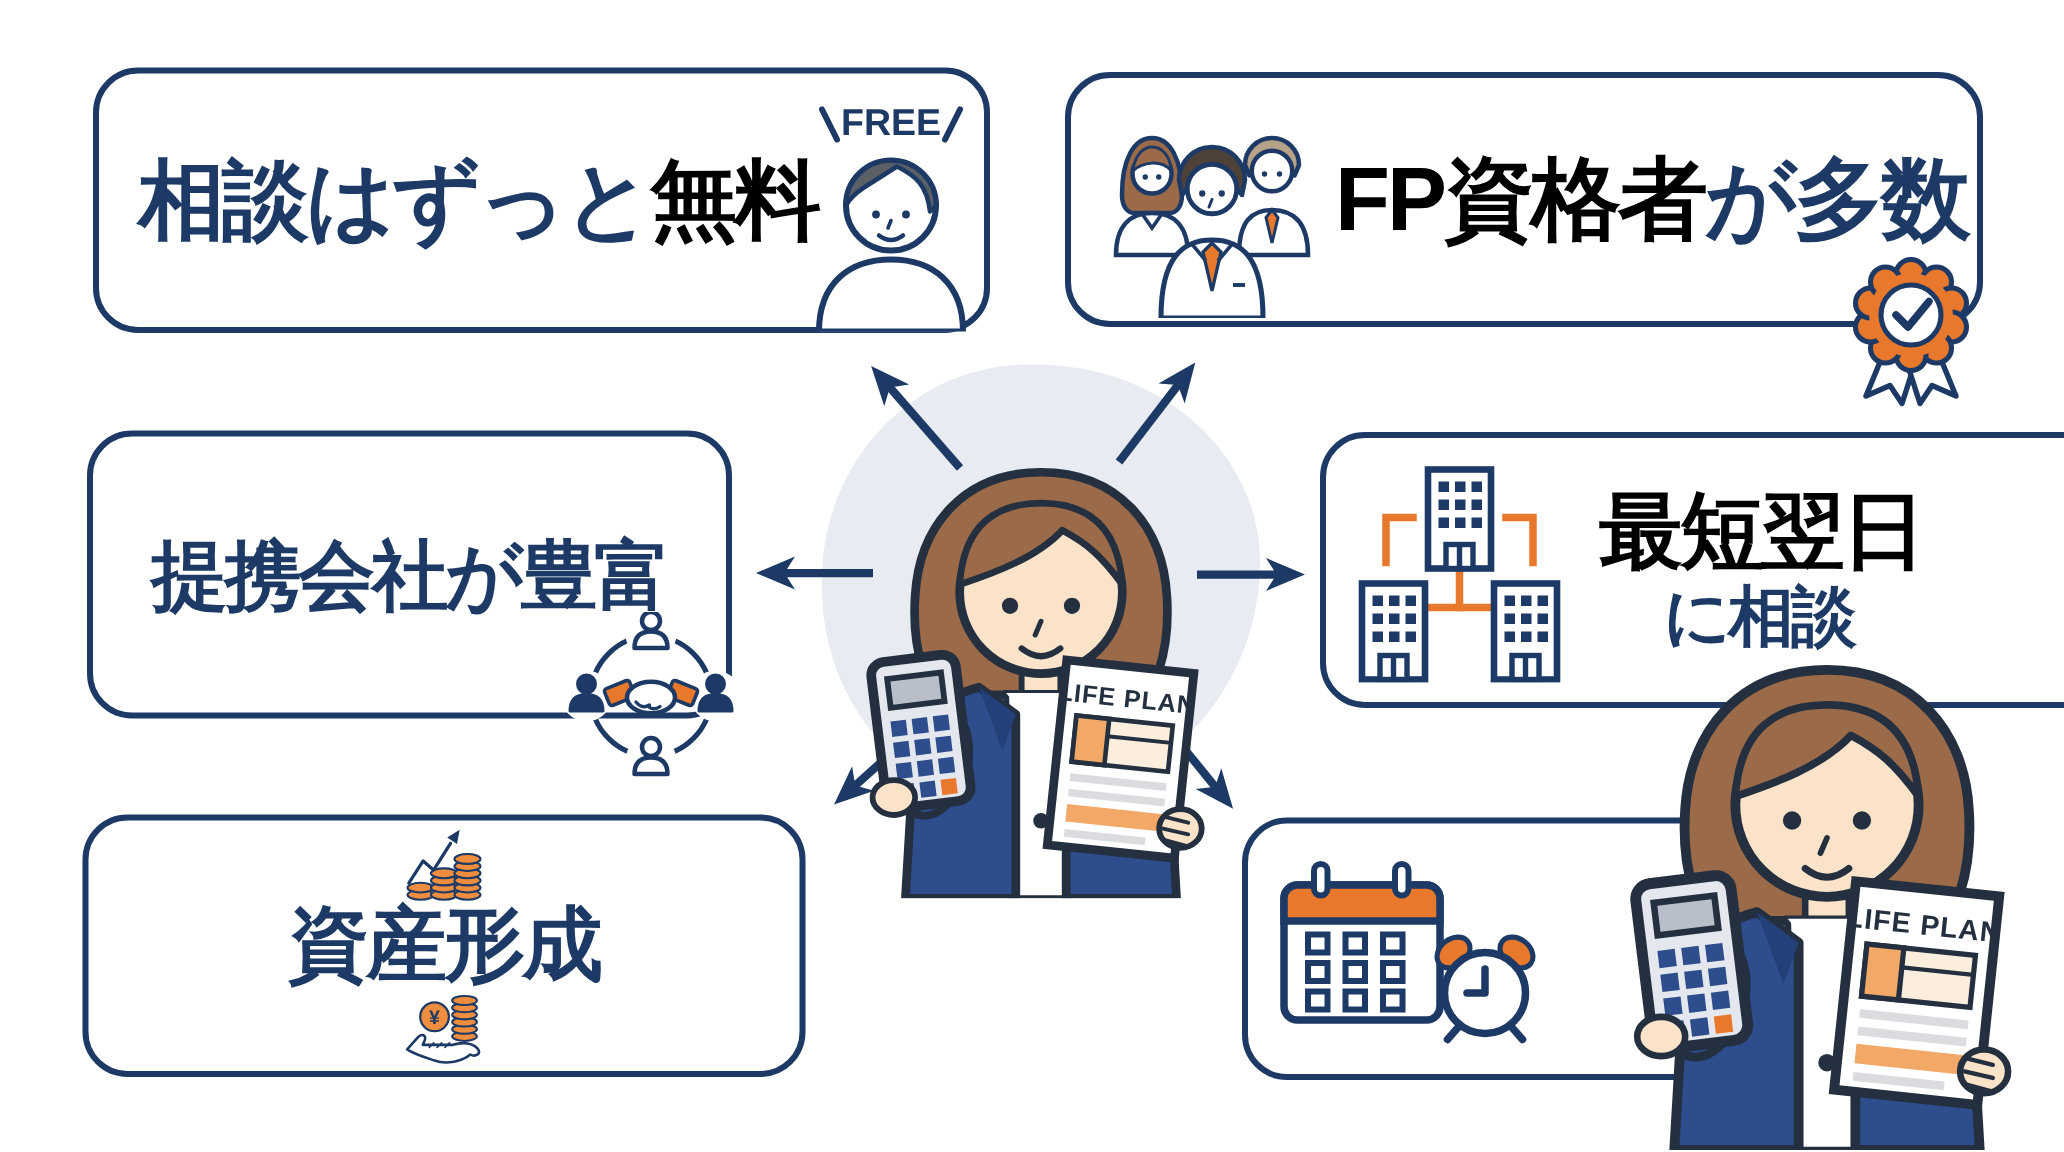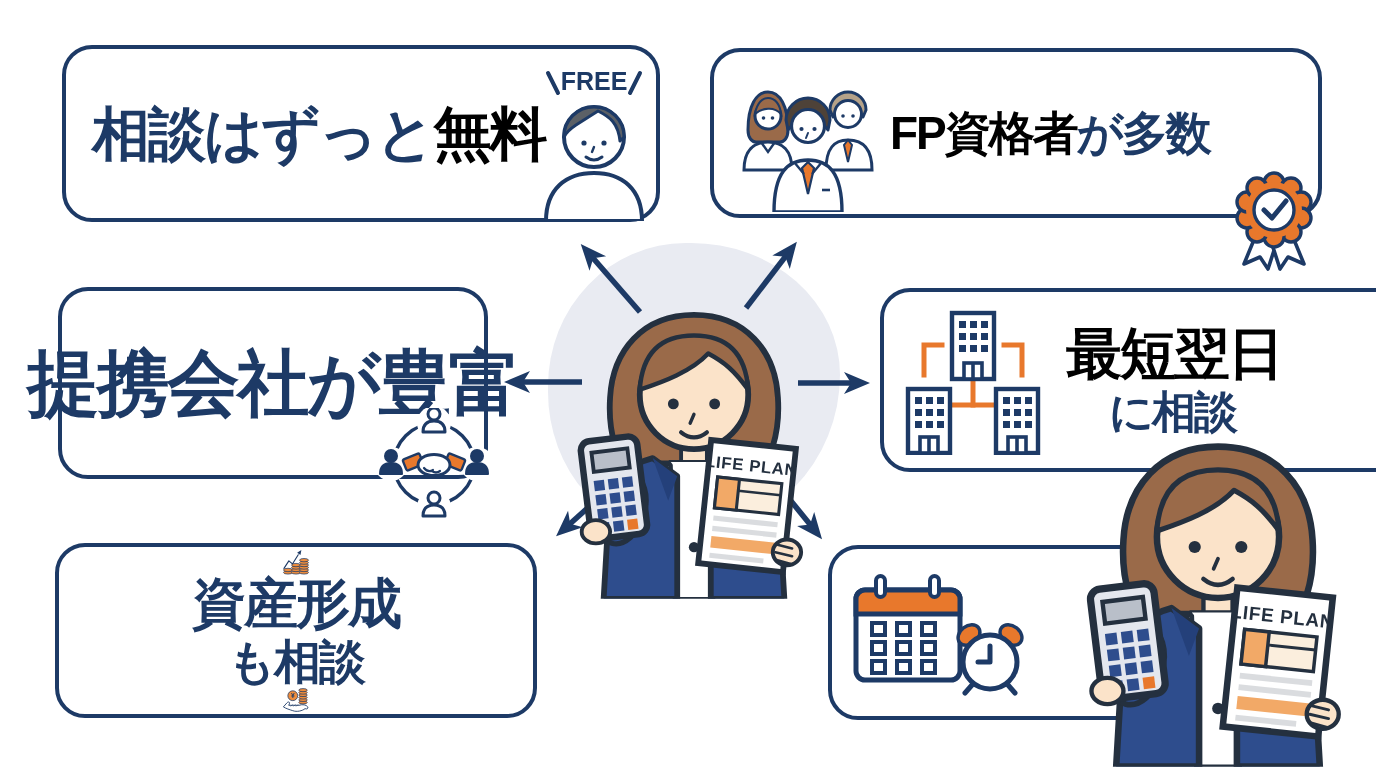--- a/index.html
+++ b/index.html
@@ -61,21 +61,21 @@
       <path d="M56 48 A22 22 0 0 1 100 48 L98 58 C89 44 67 44 58 58 Z" fill="#4e4238" stroke="#1d3a66" stroke-width="3" stroke-linejoin="round"></path>
       <circle cx="78" cy="54" r="16.5" fill="#fff" stroke="#1d3a66" stroke-width="3.2"></circle>
       <circle cx="71.5" cy="57" r="2.1" fill="#1d3a66"></circle>
         <circle cx="84.5" cy="57" r="2.1" fill="#1d3a66"></circle>
       <path d="M78 61 L76 66" stroke="#1d3a66" stroke-width="2" fill="none" stroke-linecap="round"></path>
       <path d="M44 140 C44 100 58 88 78 88 C98 88 112 100 112 140 Z" fill="#fff" stroke="#1d3a66" stroke-width="3.4"></path>
       <path d="M78 90 L72 96 L78 122 L84 96 Z" fill="#e8782c" stroke="#1d3a66" stroke-width="2.2"></path>
       <path d="M64 90 L74 102 M92 90 L82 102" stroke="#1d3a66" stroke-width="2.4" fill="none"></path>
       <path d="M92 118 L100 118" stroke="#1d3a66" stroke-width="2.6"></path>
     </svg>
-    <div class="t" style="font-size:46px;margin-left:176px;"><span class="accent">FP資格者</span><span>が多数</span></div>
+    <div class="t" style="font-size:60px;margin-left:176px;"><span class="accent">FP資格者</span><span>が多数</span></div>
   </div>
 
   <svg class="overlay-icon" style="left:1228px;top:166px;" width="92" height="108" viewBox="0 0 92 108">
     <polygon points="30,64 16,98 32,91 40,103 50,72" fill="#fff" stroke="#1d3a66" stroke-width="3.6" stroke-linejoin="round"></polygon>
     <polygon points="62,64 76,98 60,91 52,103 42,72" fill="#fff" stroke="#1d3a66" stroke-width="3.6" stroke-linejoin="round"></polygon>
     <g stroke="#1d3a66" stroke-width="3.4" fill="#e8782c">
       <circle cx="46" cy="17" r="10"></circle>
         <circle cx="63" cy="22" r="10"></circle>
         <circle cx="73" cy="36" r="10"></circle>
       <circle cx="73" cy="52" r="10"></circle>
@@ -85,21 +85,21 @@
         <circle cx="19" cy="52" r="10"></circle>
         <circle cx="19" cy="36" r="10"></circle>
       <circle cx="29" cy="22" r="10"></circle>
     </g>
     <circle cx="46" cy="44" r="28" fill="#e8782c"></circle>
     <circle cx="46" cy="44" r="20" fill="#fff" stroke="#1d3a66" stroke-width="3.4"></circle>
     <path d="M36 44 L44 52 L58 35" fill="none" stroke="#1d3a66" stroke-width="5" stroke-linecap="round" stroke-linejoin="round"></path>
   </svg>
 
   <div class="box" style="left:58px;top:287px;width:430px;height:192px;justify-content:center;">
-    <div class="t" style="font-size:72px;text-align:right;">提携会社が豊富</div>
+    <div class="t" style="font-size:51px;text-align:right;">提携会社が豊富</div>
   </div>
 
   <svg class="overlay-icon" style="left:376px;top:408px;" width="116" height="114" viewBox="0 0 116 114">
     <circle cx="58" cy="56" r="40" fill="none" stroke="#1d3a66" stroke-width="3.4"></circle>
     <circle cx="58" cy="15" r="17" fill="#fff"></circle>
       <circle cx="15" cy="56" r="17" fill="#fff"></circle>
     <circle cx="101" cy="56" r="17" fill="#fff"></circle>
       <circle cx="58" cy="99" r="17" fill="#fff"></circle>
     <g stroke="#1d3a66" stroke-width="3" fill="#fff" stroke-linejoin="round">
       <circle cx="58" cy="6" r="6"></circle>
@@ -190,21 +190,20 @@
         <ellipse cx="96" cy="92" rx="20" ry="7.5"></ellipse>
           <ellipse cx="96" cy="81" rx="20" ry="7.5"></ellipse>
         <ellipse cx="96" cy="70" rx="20" ry="7.5"></ellipse>
           <ellipse cx="96" cy="59" rx="20" ry="7.5"></ellipse>
       </g>
       <polyline points="6,96 28,62 44,76 70,35" fill="none" stroke="#1d3a66" stroke-width="5" stroke-linecap="round" stroke-linejoin="round"></polyline>
       <polygon points="84,14 80,36 65,26" fill="#1d3a66"></polygon>
     </svg>
     <div style="text-align:center;">
       <div class="t" style="font-size:54px;">資産形成</div>
-      <div class="t" style="font-size:47px;margin-top:8px;">も相談</div>
     </div>
     <svg width="122" height="132" viewBox="0 0 125 132">
       <g fill="#ee8d3d" stroke="#1d3a66" stroke-width="3.2">
         <ellipse cx="94" cy="78" rx="19" ry="7"></ellipse>
           <ellipse cx="94" cy="67" rx="19" ry="7"></ellipse>
         <ellipse cx="94" cy="56" rx="19" ry="7"></ellipse>
           <ellipse cx="94" cy="45" rx="19" ry="7"></ellipse>
         <ellipse cx="94" cy="34" rx="19" ry="7"></ellipse>
           <ellipse cx="94" cy="23" rx="19" ry="7"></ellipse>
       </g>

